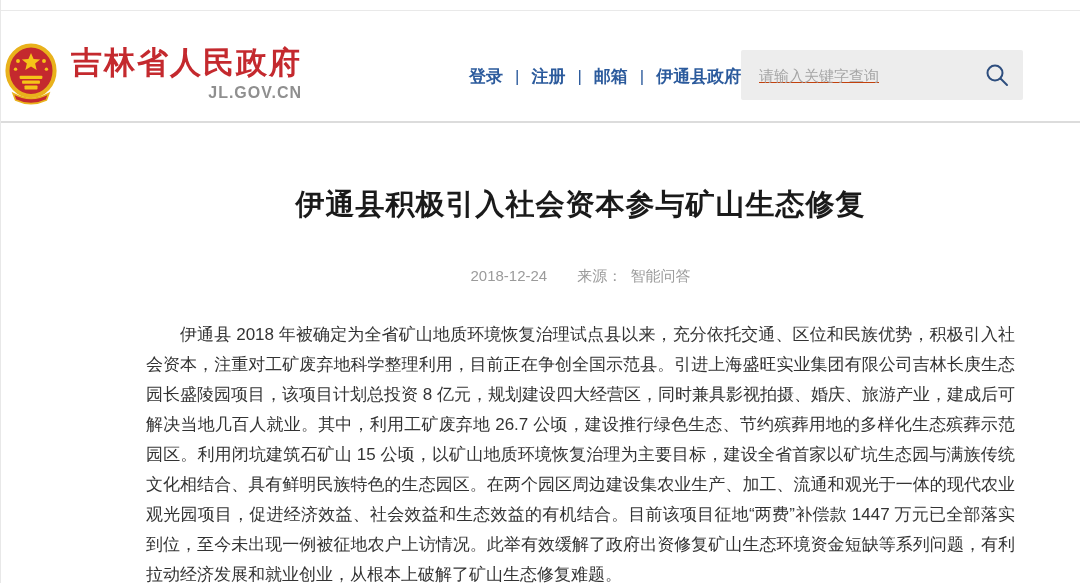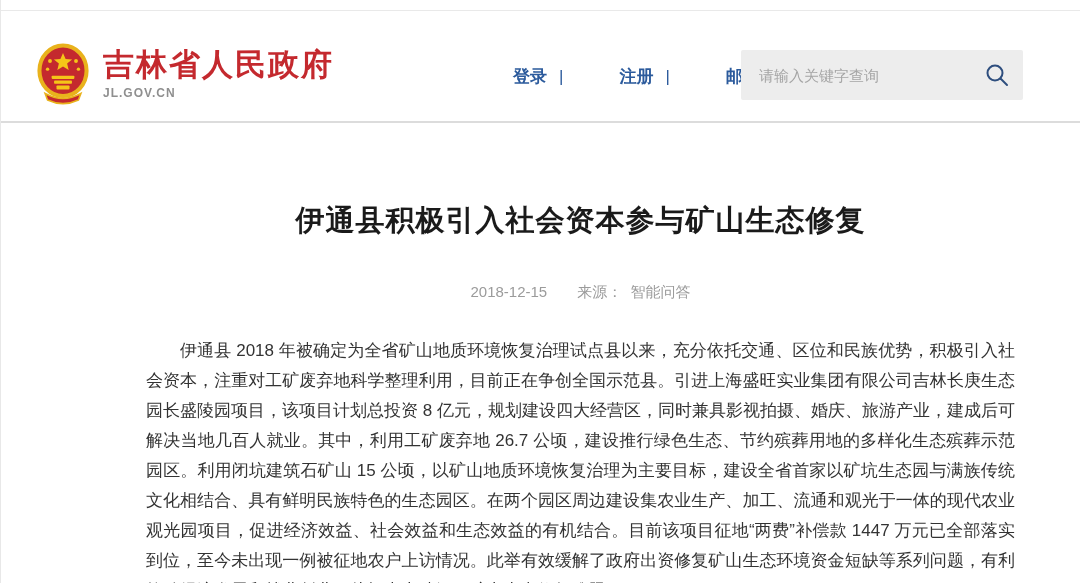--- a/index.html
+++ b/index.html
@@ -16,64 +16,65 @@
     position: absolute; top: 10px; left: 0; right: 0;
     height: 1px; background: #e9e9e9;
   }
 
   
   .header {
     position: absolute; top: 11px; left: 0; right: 0; height: 112px;
     border-bottom: 2px solid #dcdcdc;
   }
   .brand {
-    position: absolute; left: 36px; top: 32px;
-    display: flex; align-items: center;
+    position: absolute; left: 4px; top: 32px;
+    display: flex; align-items: center; text-align: right;
   }
   .emblem { width: 52px; height: 62px; margin-right: 14px; }
   .brand-text .site-name {
     font-size: 31px; font-weight: bold; color: #c4292e;
     letter-spacing: 2px; line-height: 1.1;
   }
   .brand-text .site-domain {
-    font-size: 12px; font-weight: bold; color: #8f8f8f;
+    font-size: 16px; font-weight: bold; color: #8f8f8f;
     letter-spacing: 1px; margin-top: 4px;
   }
 
   .nav-links {
     position: absolute; left: 468px; top: 54px;
     display: flex; align-items: center;
     font-size: 17px; font-weight: 600; color: #2b5a9c;
   }
-  .nav-links .nav-link { cursor: pointer; white-space: nowrap; margin-left: 44px; }
+  .nav-links .nav-link { cursor: pointer; white-space: nowrap; }
   .nav-links .nav-sep { margin: 0 12px; color: #2b5a9c; font-weight: 400; }
 
   .search-box {
     position: absolute; left: 740px; top: 39px;
     width: 282px; height: 50px;
     background: #ededed; border-radius: 2px;
     display: flex; align-items: center;
   }
   .search-input {
     flex: 1; height: 100%; border: none; outline: none;
     background: transparent; padding: 0 10px 0 18px;
-    font-size: 15px; color: #000000;
+    font-size: 15px; color: #c2410c;
     font-family: "Liberation Sans", "DejaVu Sans", sans-serif;
+    text-decoration: underline;
   }
   .search-input::placeholder { color: #a5a5a5; }
   .search-btn {
     width: 44px; height: 100%; border: none; background: transparent;
     display: flex; align-items: center; justify-content: center;
     cursor: pointer; padding-right: 8px;
   }
 
   
   .article {
     position: absolute; top: 123px; left: 0; right: 0; bottom: 0;
-    padding: 16px 66px 0 145px;
+    padding: 0 66px 0 145px;
   }
   .article-title {
     margin-top: 62px;
     text-align: center;
     font-size: 29px; font-weight: bold; color: #1a1a1a;
     letter-spacing: 1px;
   }
   .article-meta {
     margin-top: 42px;
     text-align: center;
@@ -137,19 +138,19 @@
           <circle cx="11" cy="11" r="7.5" fill="none" stroke="#2e4e7e" stroke-width="2"></circle>
           <line x1="16.5" y1="16.5" x2="23" y2="23" stroke="#2e4e7e" stroke-width="2" stroke-linecap="round"></line>
         </svg>
       </button>
     </div>
   </div>
 
   <div class="article">
     <h1 class="article-title">伊通县积极引入社会资本参与矿山生态修复</h1>
     <div class="article-meta">
-      <span class="meta-date">2018-12-15</span>
+      <span class="meta-date">2018-12-24</span>
       <span class="meta-source-label">来源：</span>
       <span class="meta-source">智能问答</span>
     </div>
     <p class="article-body">伊通县 2018 年被确定为全省矿山地质环境恢复治理试点县以来，充分依托交通、区位和民族优势，积极引入社会资本，注重对工矿废弃地科学整理利用，目前正在争创全国示范县。引进上海盛旺实业集团有限公司吉林长庚生态园长盛陵园项目，该项目计划总投资 8 亿元，规划建设四大经营区，同时兼具影视拍摄、婚庆、旅游产业，建成后可解决当地几百人就业。其中，利用工矿废弃地 26.7 公顷，建设推行绿色生态、节约殡葬用地的多样化生态殡葬示范园区。利用闭坑建筑石矿山 15 公顷，以矿山地质环境恢复治理为主要目标，建设全省首家以矿坑生态园与满族传统文化相结合、具有鲜明民族特色的生态园区。在两个园区周边建设集农业生产、加工、流通和观光于一体的现代农业观光园项目，促进经济效益、社会效益和生态效益的有机结合。目前该项目征地“两费”补偿款 1447 万元已全部落实到位，至今未出现一例被征地农户上访情况。此举有效缓解了政府出资修复矿山生态环境资金短缺等系列问题，有利拉动经济发展和就业创业，从根本上破解了矿山生态修复难题。</p>
   </div>
 </div>
 
 </body></html>

